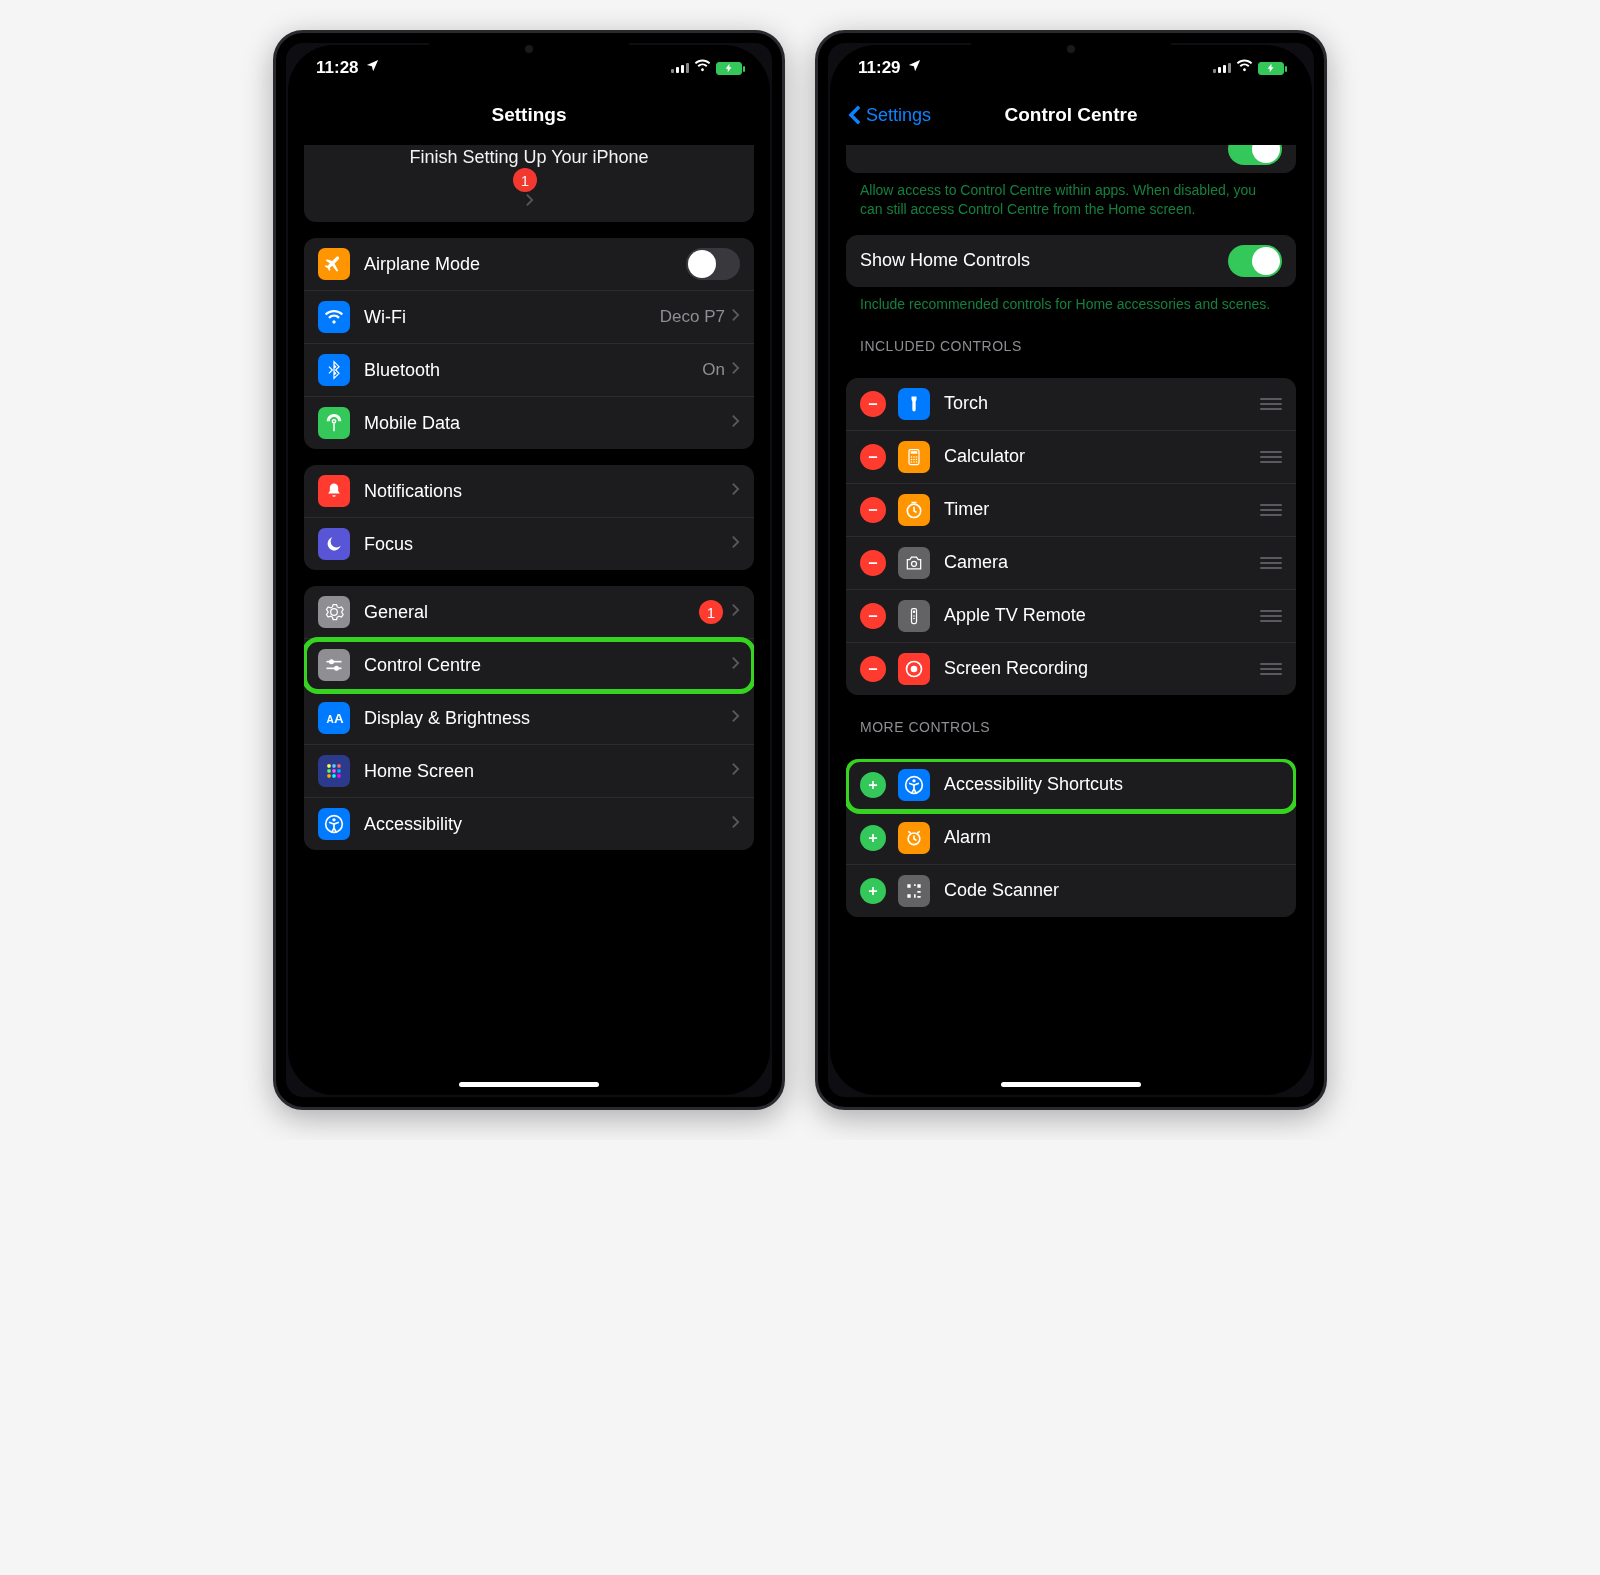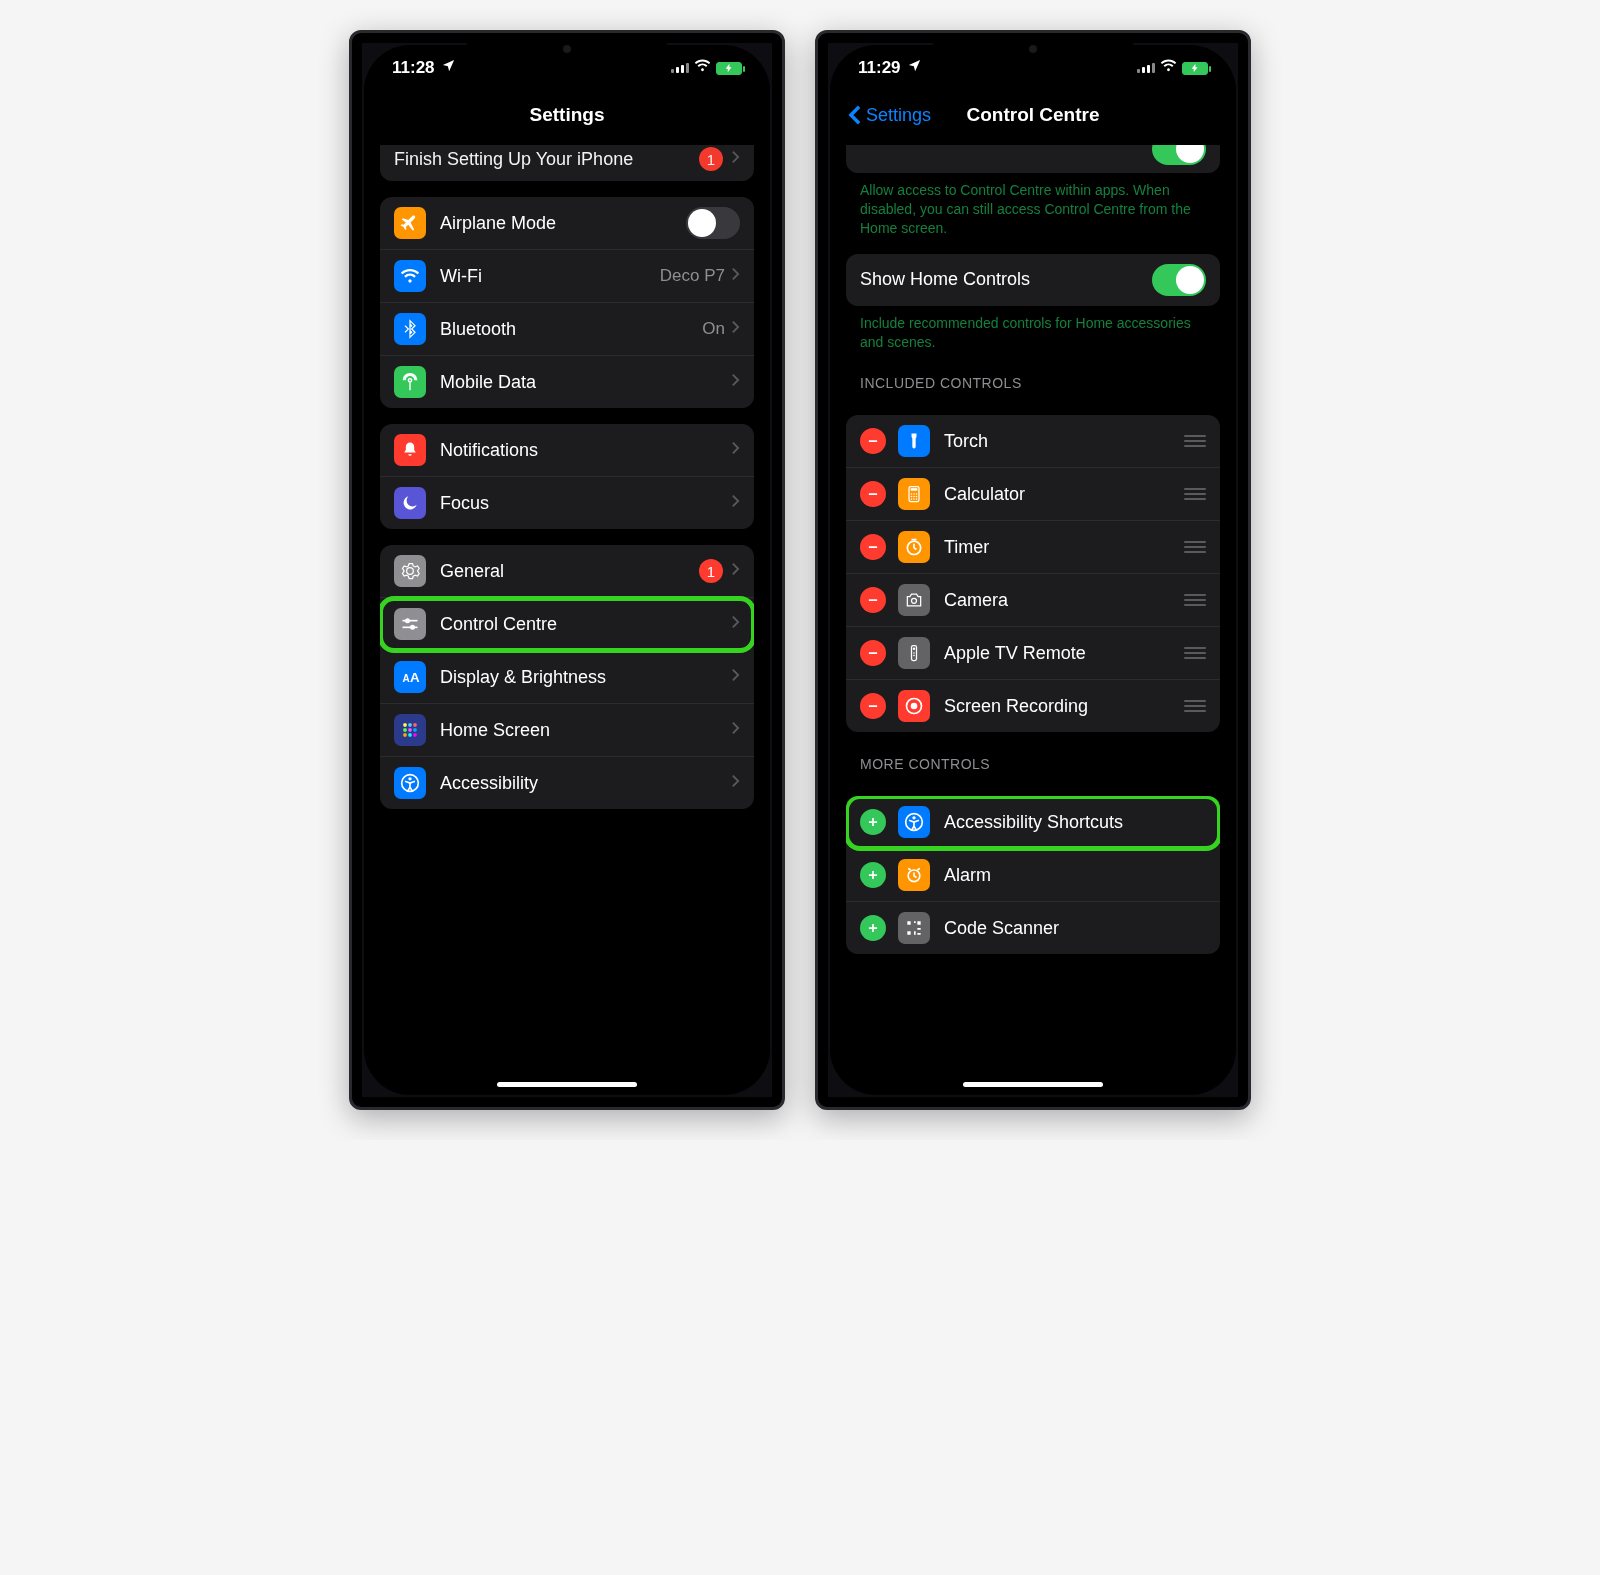--- a/index.html
+++ b/index.html
@@ -5,24 +5,24 @@
   * { box-sizing: border-box; margin: 0; padding: 0; }
   body {
     background: #f5f5f5;
     font-family: -apple-system, "Helvetica Neue", Arial, sans-serif;
     display: flex;
     gap: 30px;
     padding: 30px;
     justify-content: center;
   }
   .phone {
-    width: 436px;
+    width: 512px;
     height: 1080px;
     background: #0d0d12;
-    border-radius: 12px;
+    border-radius: 30px;
     border: 3px solid #2a2a2e;
     box-shadow: inset 0 0 0 10px #000, 0 8px 30px rgba(0,0,0,.3);
     overflow: hidden;
     position: relative;
   }
   .notch {
     position: absolute;
     top: 0; left: 50%; transform: translateX(-50%);
     width: 200px; height: 32px;
     background: #000;
@@ -102,21 +102,21 @@
   .highlight { outline:5px solid #36d321; outline-offset:-3px; border-radius:14px; }
   .section-header { color:#8e8e93; font-size:14px; letter-spacing:0.5px; padding: 24px 14px 24px; text-transform:uppercase; }
   .section-footer { color:#15803d; font-size:14px; padding: 8px 14px 0; line-height:1.35; }
   .edit-btn { width:26px; height:26px; border-radius:50%; display:flex; align-items:center; justify-content:center; margin-right:12px; flex-shrink:0; }
   .edit-btn.remove{ background:#ff3b30; }
   .edit-btn.add{ background:#34c759; }
   .edit-btn svg{ width:14px; height:14px; }
   .grip { display:flex; flex-direction:column; gap:3px; }
   .grip span{ width:22px; height:2px; background:#5a5a5e; border-radius:1px; }
   .home-indicator { position:absolute; bottom:8px; left:50%; transform:translateX(-50%); width:140px; height:5px; background:#fff; border-radius:3px; }
-  .partial-cut-top .row:first-child{ padding-top:2px; min-height:32px; opacity:.95;}
+  .partial-cut-top .row:first-child{ padding-top:2px; min-height:32px; opacity:.95;flex-direction:column;}
   
   .bg-orange{background:#ff9500}.bg-blue{background:#007aff}.bg-green{background:#34c759}
   .bg-red{background:#ff3b30}.bg-pink{background:#ff2d55}.bg-indigo{background:#5856d6}
   .bg-grey{background:#8e8e93}
   .bg-greyicon{background:#636366}
 </style>
 </head>
 <body>
 
 <div class="phone">

